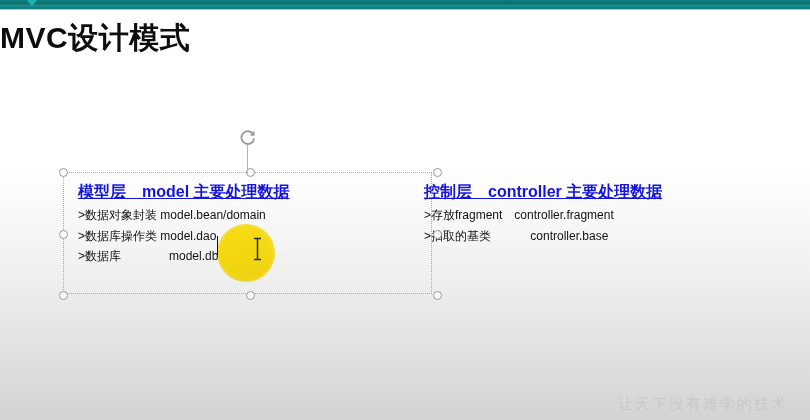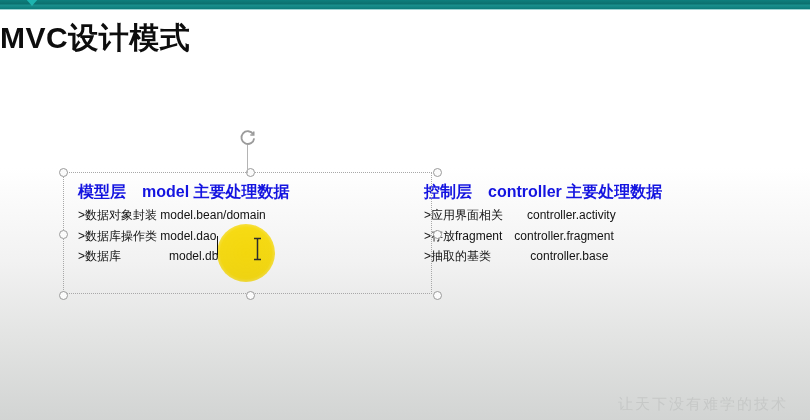--- a/index.html
+++ b/index.html
@@ -43,20 +43,21 @@
     font-family:"Liberation Sans","DejaVu Sans",sans-serif;
   }
   .bl{color:#2020d8;}
 
   
   .block{position:absolute;}
   .hd{
     font-size:16px;font-weight:bold;color:#1414e0;
     white-space:pre;margin-bottom:2px;
     font-family:"Liberation Sans","DejaVu Sans",sans-serif;
+    text-decoration:underline;
   }
   .ln{
     font-size:12px;color:#121212;white-space:pre;line-height:20.5px;
     font-family:"Liberation Sans","DejaVu Sans",sans-serif;
   }
 
   #blk-model{left:78px;top:182px;}
   #blk-ctrl {left:424px;top:182px;}
   #blk-view {left:78px;top:330px;}
 
@@ -127,21 +128,20 @@
 
   <div class="block" id="blk-model">
     <div class="hd">模型层　model 主要处理数据</div>
     <div class="ln">&gt;数据对象封装 model.bean/domain</div>
     <div class="ln">&gt;数据库操作类 model.dao</div>
     <div class="ln">&gt;数据库　　　　model.db</div>
   </div>
 
   <div class="block" id="blk-ctrl">
     <div class="hd">控制层　controller 主要处理数据</div>
-    <div class="ln">&gt;应用界面相关　　controller.activity</div>
     <div class="ln">&gt;存放fragment　controller.fragment</div>
     <div class="ln">&gt;抽取的基类　　　 controller.base</div>
   </div>
 
 
   <div id="selbox">
     <span class="handle h-tl"></span>
     <span class="handle h-tm"></span>
     <span class="handle h-tr"></span>
     <span class="handle h-ml"></span>

